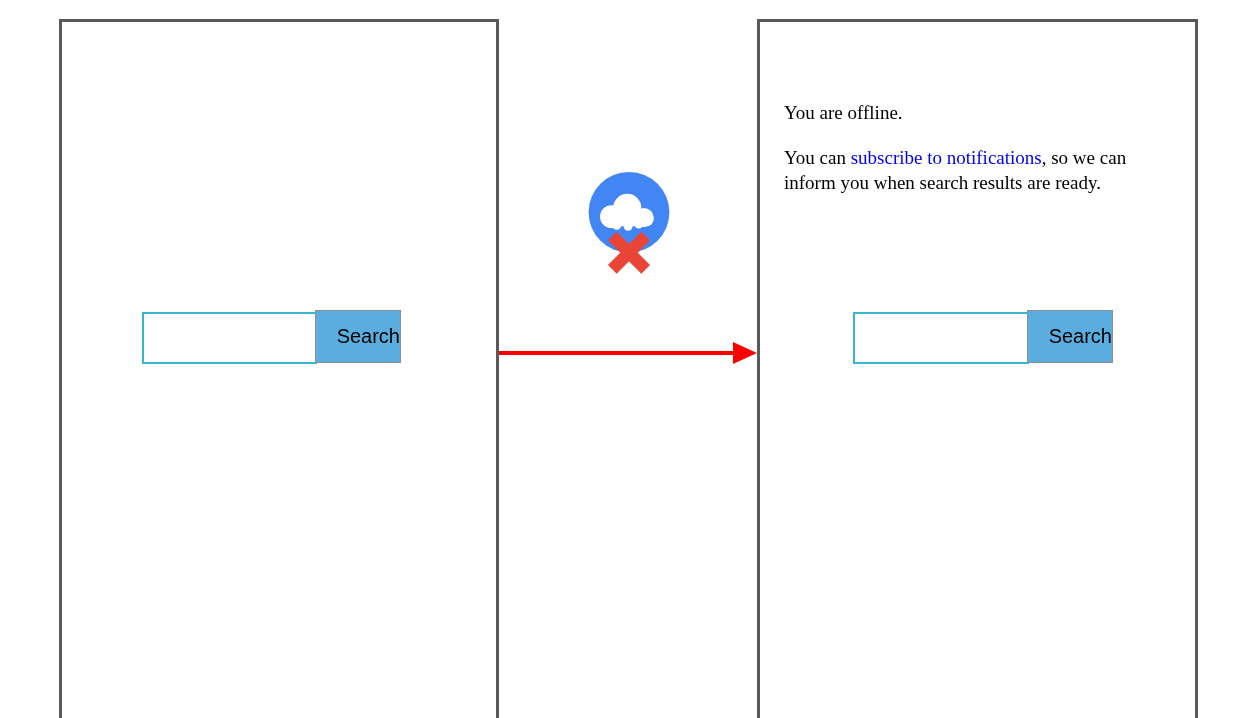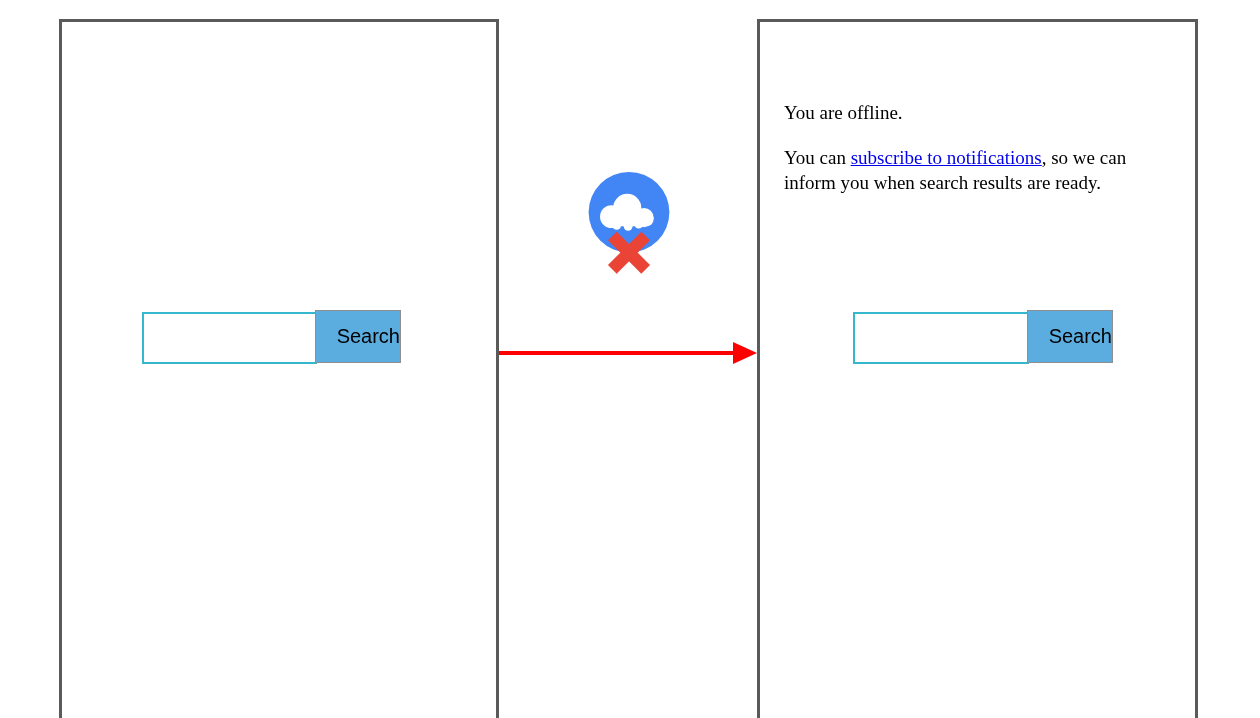--- a/index.html
+++ b/index.html
@@ -41,21 +41,20 @@
     position: absolute;
     left: 24px;
     right: 14px;
     top: 78px;
     font-size: 19px;
     line-height: 25px;
   }
   .offline-text p { margin: 0 0 20px 0; }
   .offline-text a {
     color: var(--link);
-    text-decoration: underline;
     cursor: pointer;
   }
 
   .searchbar {
     position: absolute;
     top: 288px;
     height: 53px;
   }
   .panel.left  .searchbar { left: 80px; width: 259px; }
   .panel.right .searchbar { left: 93px; width: 260px; }

